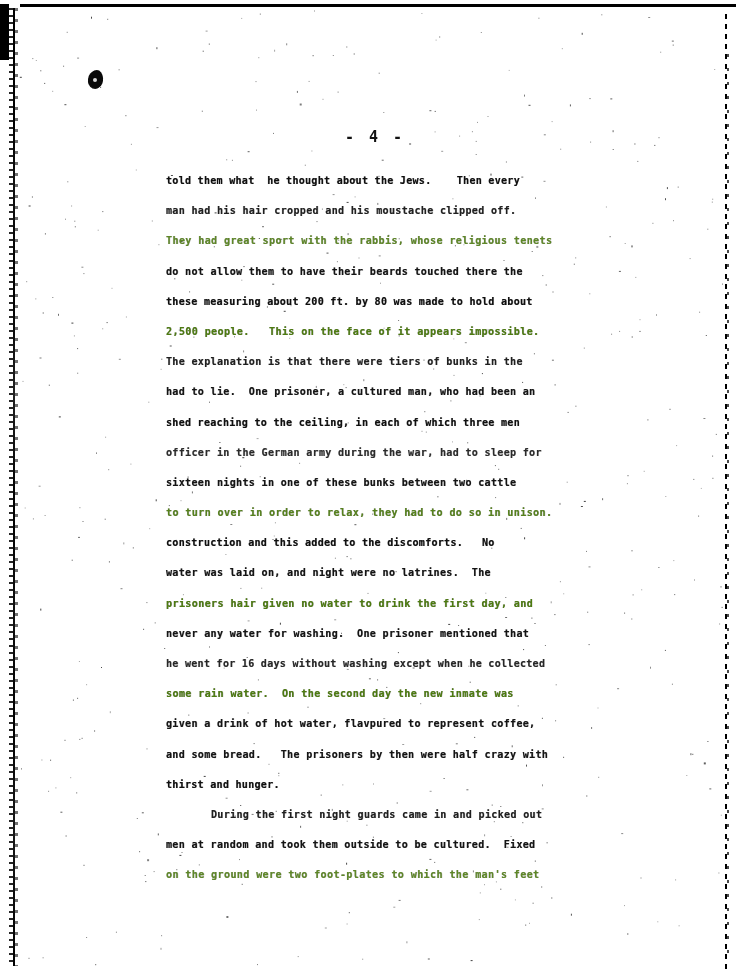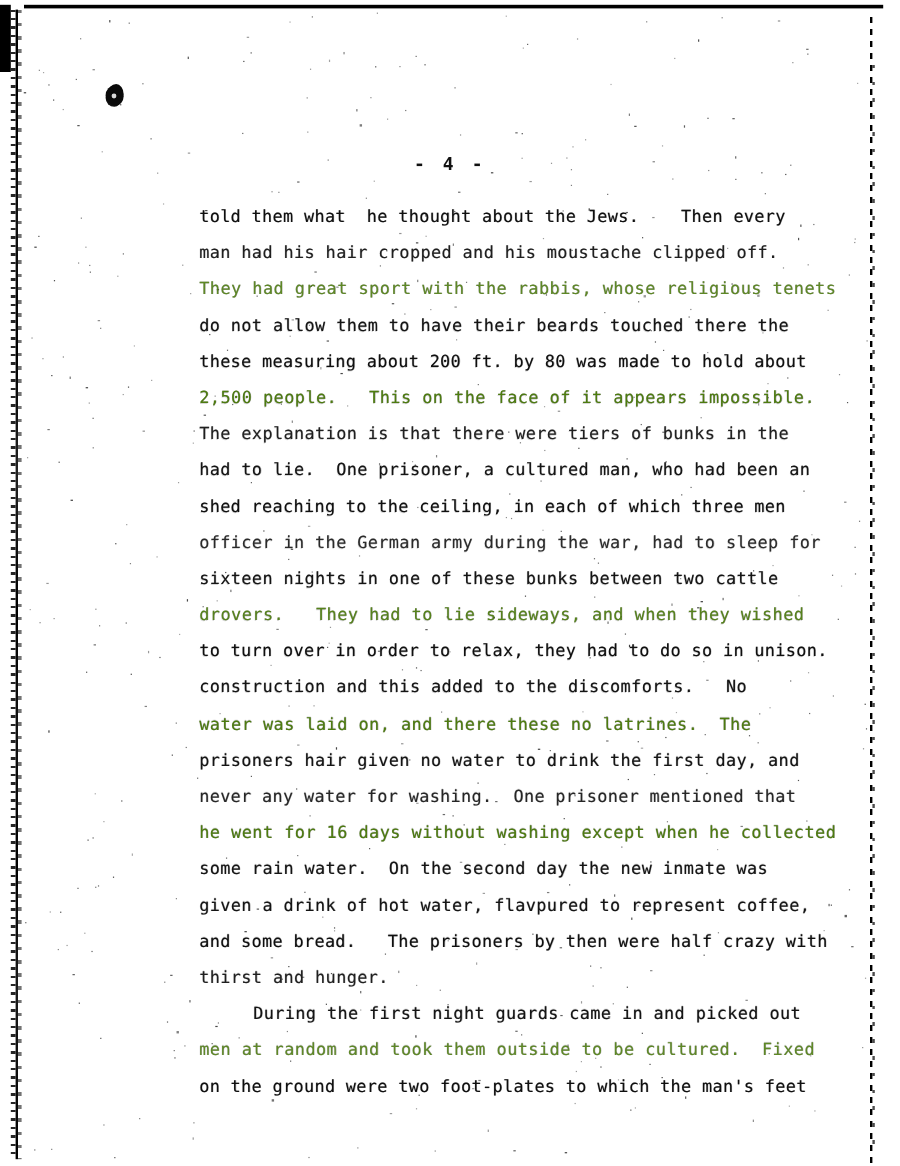--- a/index.html
+++ b/index.html
@@ -144,26 +144,26 @@
 
   .body-text {
     position: absolute;
     left: 166px;
     top: 166px;
     width: 540px;
   }
 
   .line {
     height: 30.2px;
-    font-size: 14px;
+    font-size: 10px;
     line-height: 30.2px;
     letter-spacing: 0.35px;
     white-space: pre;
     color: #141414;
-    font-weight: normal;
+    font-weight: bold;
     text-shadow:
        0.45px 0 0 rgba(0,0,0,0.30),
       -0.35px 0.35px 0 rgba(0,0,0,0.16),
        0 -0.35px 0 rgba(0,0,0,0.12);
   }
   .line.indent {
     text-indent: 45px;
   }
   
   .line:nth-child(3n)   { color: #4d7c0f; letter-spacing: 0.42px; }
@@ -713,24 +713,23 @@
       <div class="line">man had his hair cropped and his moustache clipped off.</div>
       <div class="line">They had great sport with the rabbis, whose religious tenets</div>
       <div class="line">do not allow them to have their beards touched there the</div>
       <div class="line">these measuring about 200 ft. by 80 was made to hold about</div>
       <div class="line">2,500 people.   This on the face of it appears impossible.</div>
       <div class="line">The explanation is that there were tiers of bunks in the</div>
       <div class="line">had to lie.  One prisoner, a cultured man, who had been an</div>
       <div class="line">shed reaching to the ceiling, in each of which three men</div>
       <div class="line">officer in the German army during the war, had to sleep for</div>
       <div class="line">sixteen nights in one of these bunks between two cattle</div>
-      <div class="line">drovers.   They had to lie sideways, and when they wished</div>
       <div class="line">to turn over in order to relax, they had to do so in unison.</div>
       <div class="line">construction and this added to the discomforts.   No</div>
-      <div class="line">water was laid on, and there these no latrines.  The</div>
+      <div class="line">water was laid on, and night were no latrines.  The</div>
       <div class="line">prisoners hair given no water to drink the first day, and</div>
       <div class="line">never any water for washing.  One prisoner mentioned that</div>
       <div class="line">he went for 16 days without washing except when he collected</div>
       <div class="line">some rain water.  On the second day the new inmate was</div>
       <div class="line">given a drink of hot water, flavpured to represent coffee,</div>
       <div class="line">and some bread.   The prisoners by then were half crazy with</div>
       <div class="line">thirst and hunger.</div>
       <div class="line indent">During the first night guards came in and picked out</div>
       <div class="line">men at random and took them outside to be cultured.  Fixed</div>
       <div class="line">on the ground were two foot-plates to which the man's feet</div>

